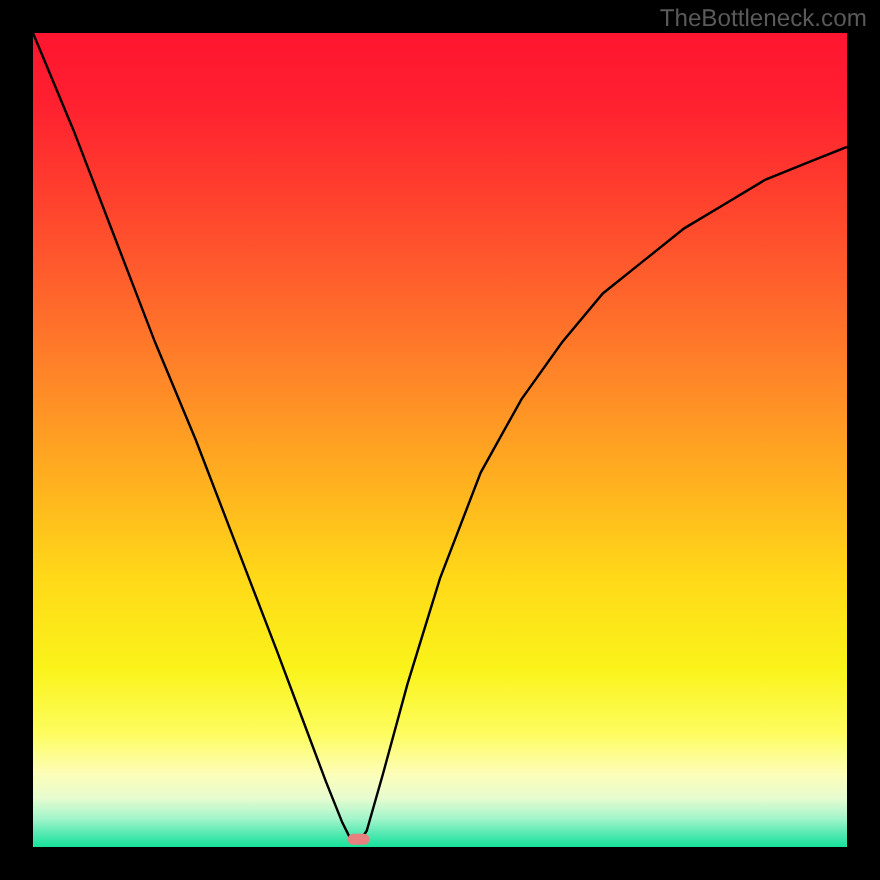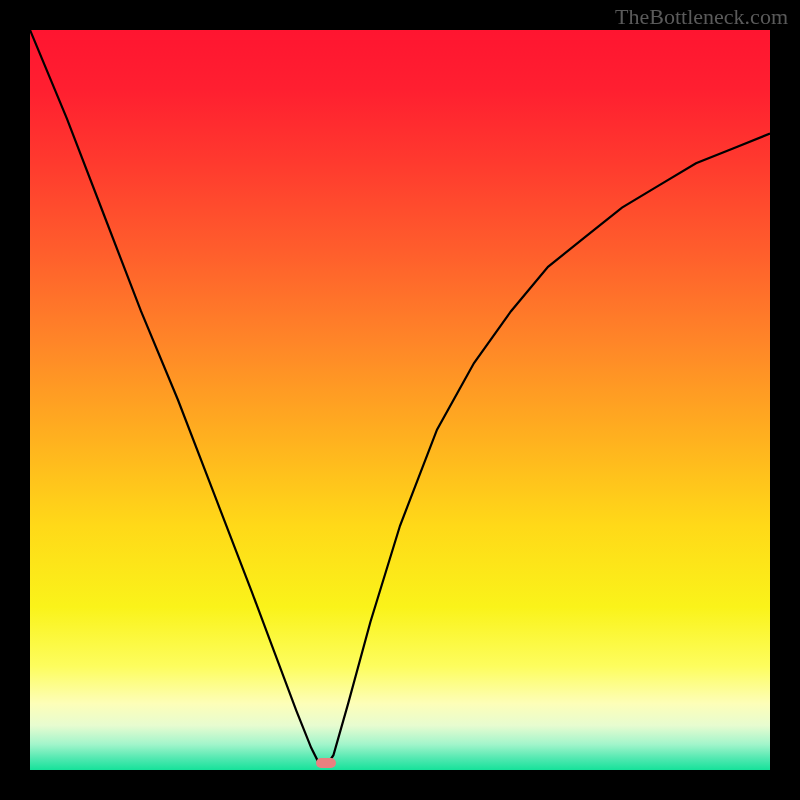--- a/index.html
+++ b/index.html
@@ -11,21 +11,20 @@
     font-family: Arial, sans-serif;
   }
   .watermark {
     position: absolute;
     top: 4px;
     right: 12px;
     font-size: 22px;
     font-weight: 500;
     color: #5a5a5a;
     z-index: 10;
-    font-family: Liberation Serif, serif;
   }
   .plot-area {
     position: absolute;
     left: 30px;
     top: 30px;
     width: 740px;
     height: 740px;
     overflow: hidden;
   }
   .gradient {

